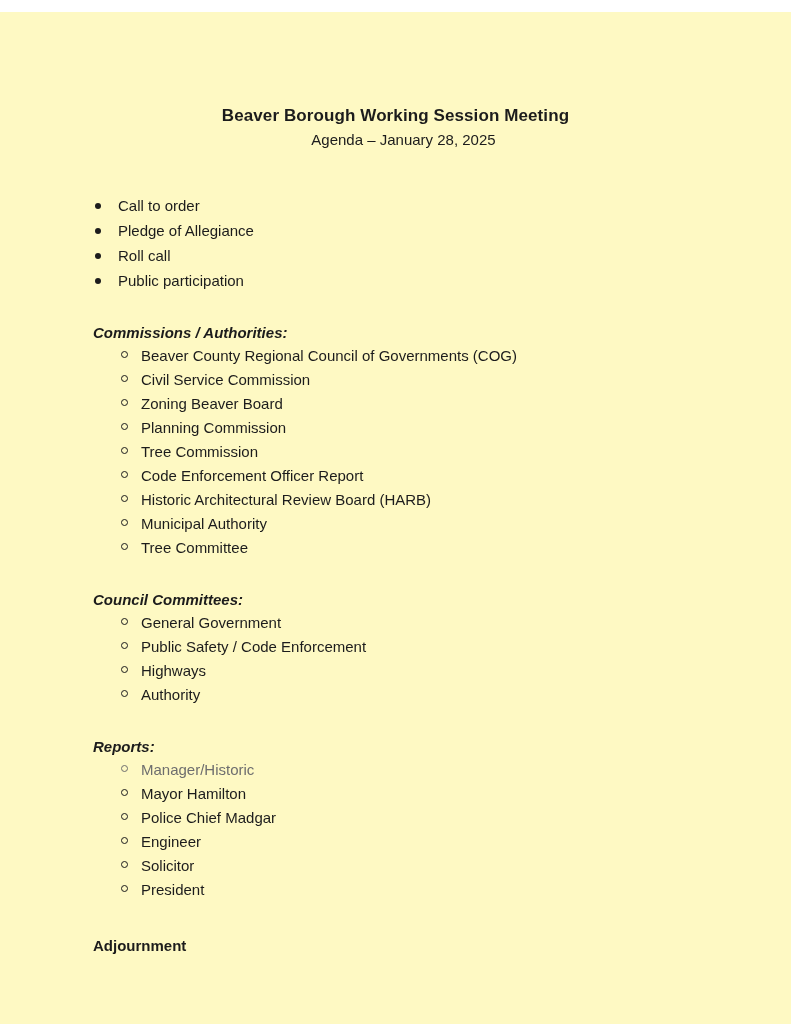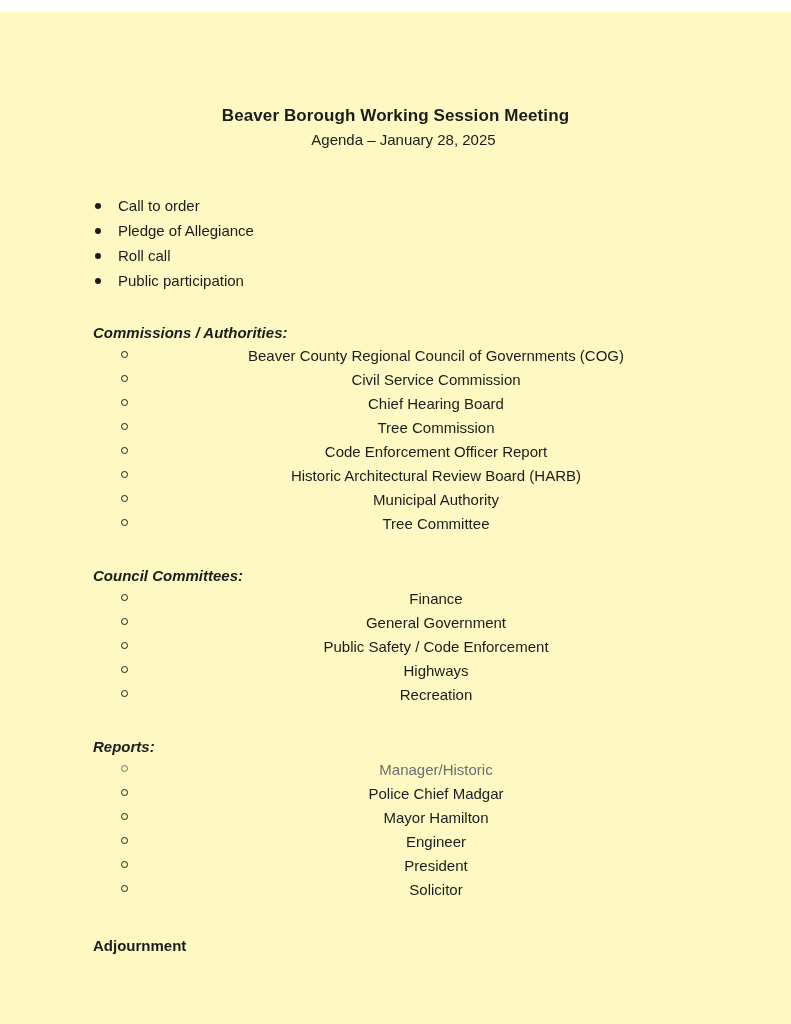--- a/index.html
+++ b/index.html
@@ -68,21 +68,20 @@
     font-size: 15px;
     font-weight: bold;
     font-style: italic;
     line-height: 20px;
     margin: 0 0 3px 0;
   }
   ul.level2 {
     list-style: none;
     margin: 0;
     padding: 0 0 0 28px;
-    text-align: center;
   }
   ul.level2 li {
     position: relative;
     padding-left: 20px;
     font-size: 15px;
     line-height: 20px;
     margin-bottom: 4px;
     font-weight: 500;
   }
   ul.level2 li .circle {
@@ -124,45 +123,45 @@
         <li><span class="disc"></span><span>Pledge of Allegiance</span></li>
         <li><span class="disc"></span><span>Roll call</span></li>
         <li><span class="disc"></span><span>Public participation</span></li>
       </ul>
     <div id="sections">
         <div class="section">
           <div class="section-heading">Commissions / Authorities:</div>
           <ul class="level2">
             <li><span class="circle"></span><span>Beaver County Regional Council of Governments (COG)</span></li>
             <li><span class="circle"></span><span>Civil Service Commission</span></li>
-            <li><span class="circle"></span><span>Chief Hearing Board</span></li>
+            <li><span class="circle"></span><span>Zoning Beaver Board</span></li>
+            <li><span class="circle"></span><span>Planning Commission</span></li>
             <li><span class="circle"></span><span>Tree Commission</span></li>
             <li><span class="circle"></span><span>Code Enforcement Officer Report</span></li>
             <li><span class="circle"></span><span>Historic Architectural Review Board (HARB)</span></li>
             <li><span class="circle"></span><span>Municipal Authority</span></li>
             <li><span class="circle"></span><span>Tree Committee</span></li>
           </ul>
         </div>
         <div class="section">
           <div class="section-heading">Council Committees:</div>
           <ul class="level2">
-            <li><span class="circle"></span><span>Finance</span></li>
             <li><span class="circle"></span><span>General Government</span></li>
             <li><span class="circle"></span><span>Public Safety / Code Enforcement</span></li>
             <li><span class="circle"></span><span>Highways</span></li>
-            <li><span class="circle"></span><span>Recreation</span></li>
+            <li><span class="circle"></span><span>Authority</span></li>
           </ul>
         </div>
         <div class="section">
           <div class="section-heading">Reports:</div>
           <ul class="level2">
             <li class="muted"><span class="circle"></span><span>Manager/Historic</span></li>
+            <li><span class="circle"></span><span>Mayor Hamilton</span></li>
             <li><span class="circle"></span><span>Police Chief Madgar</span></li>
-            <li><span class="circle"></span><span>Mayor Hamilton</span></li>
             <li><span class="circle"></span><span>Engineer</span></li>
+            <li><span class="circle"></span><span>Solicitor</span></li>
             <li><span class="circle"></span><span>President</span></li>
-            <li><span class="circle"></span><span>Solicitor</span></li>
           </ul>
         </div>
       </div>
     <div class="closing-heading">Adjournment</div>
   </div>
 </div>
 
 </body></html>

